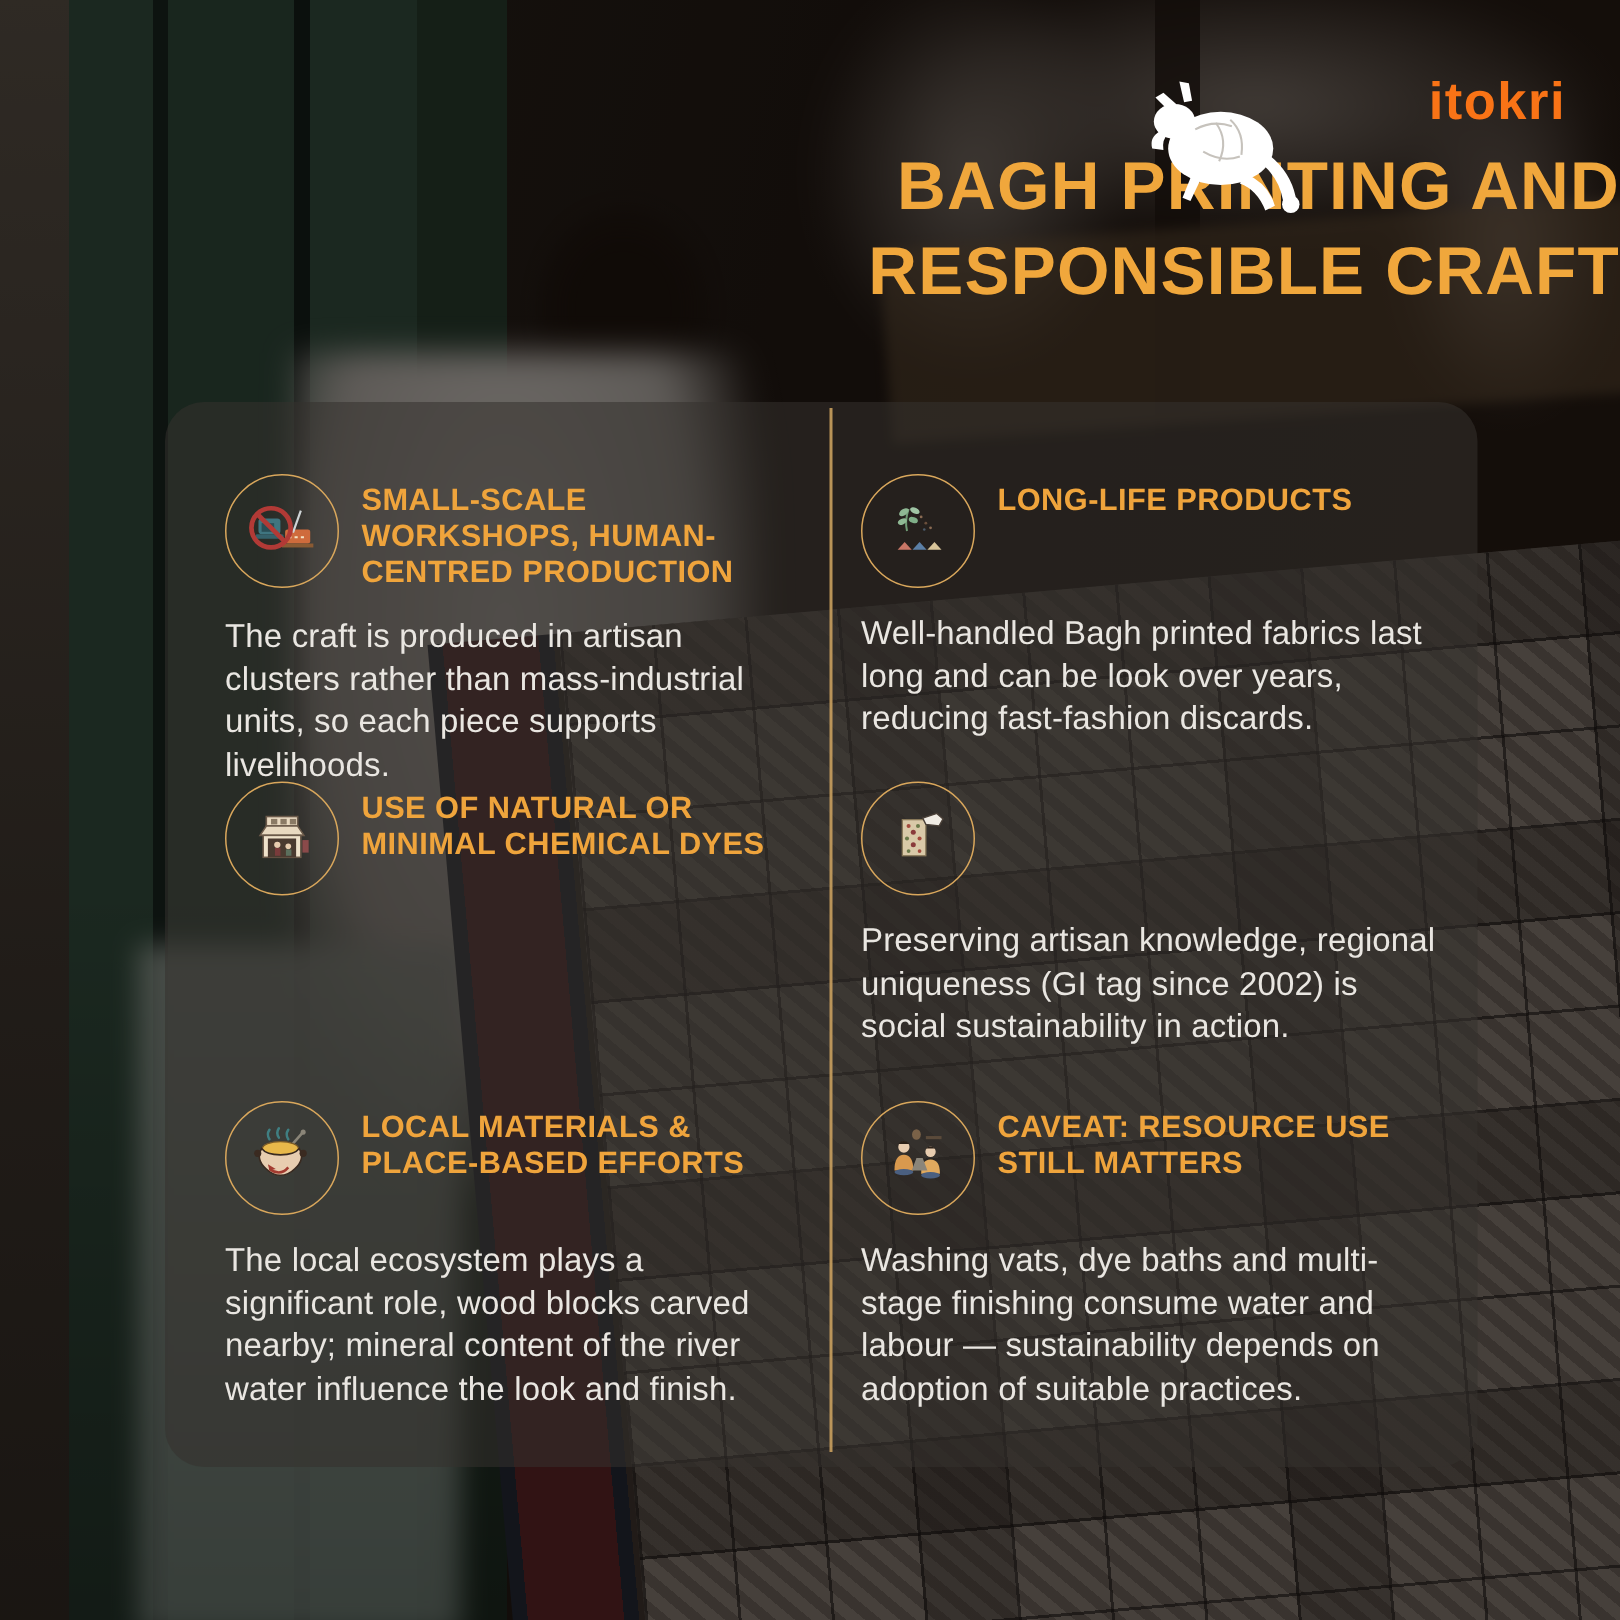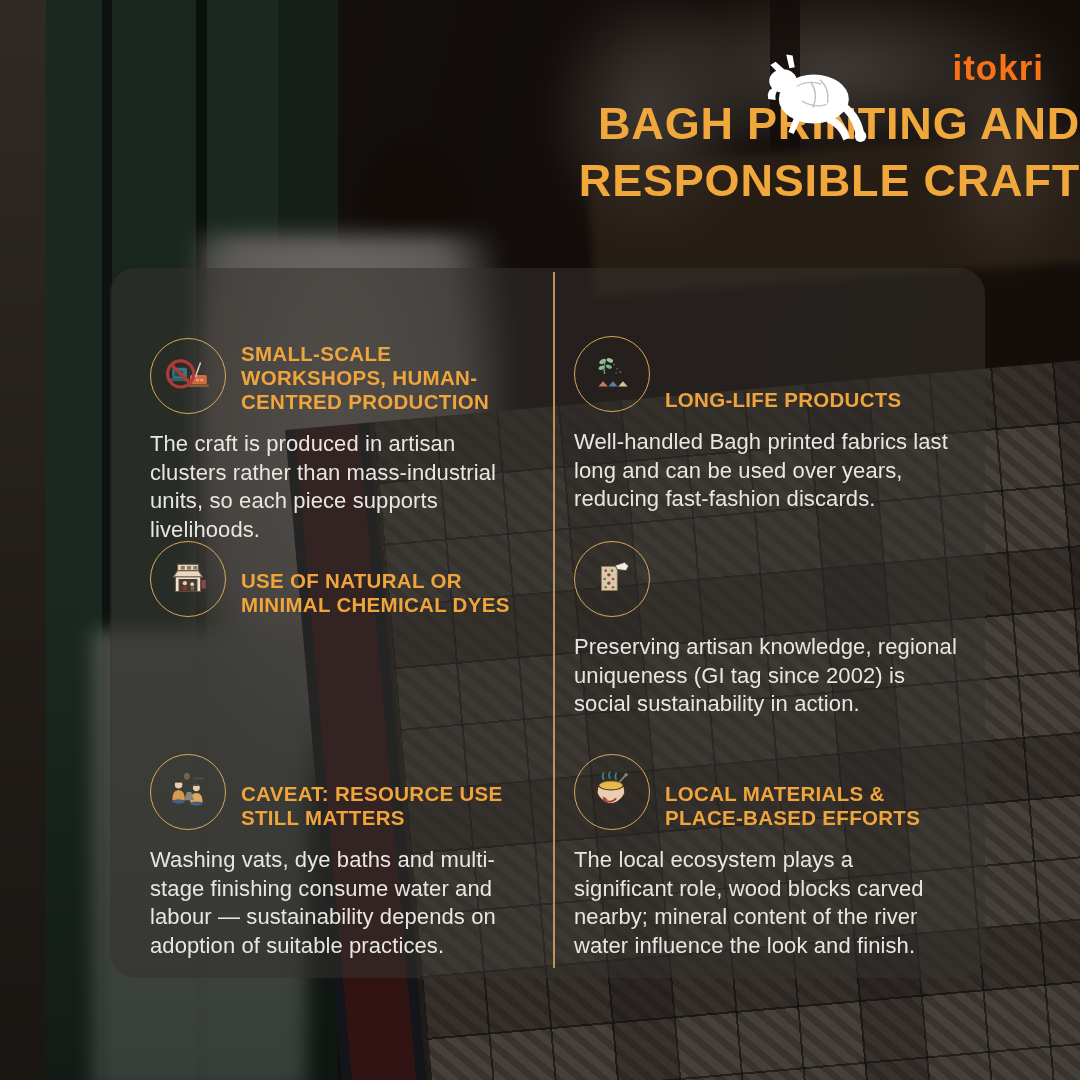--- a/index.html
+++ b/index.html
@@ -60,21 +60,21 @@
     letter-spacing:.8px; line-height:1.26; }
 
   
   .panel { position:absolute; left:110px; top:268px; width:875px; height:710px; z-index:2;
     background:rgba(52,50,45,.55); border-radius:26px;
     padding:48px 28px 20px 40px;
     display:grid; grid-template-columns:372px 383px; column-gap:52px;
     grid-template-rows:205px 213px auto; }
   .divider { position:absolute; left:443px; top:4px; bottom:10px; width:2px;
     background:#C9A05E; opacity:.9; }
-  .cell-head { display:flex; align-items:flex-end;margin-top:20px; }
+  .cell-head { display:flex; align-items:flex-start; }
   .icon-circle { flex:0 0 76px; width:76px; height:76px; border-radius:50%;
     border:1.6px solid #D9A75C; display:flex; align-items:center; justify-content:center; }
   .icon-circle svg { width:46px; height:46px; }
   .cell-title { margin:6px 0 0 15px; max-width:281px;
     color:#EFA43C; font-size:20.5px; font-weight:700; line-height:1.17;
     letter-spacing:.3px; text-transform:uppercase; }
   .cell-body { margin-top:16px; max-width:402px;
     color:#E9E6E1; font-size:22px; line-height:1.3; letter-spacing:.1px; }
 </style>
 </head>
@@ -164,21 +164,21 @@
               <circle cx="27" cy="17" r=".9" fill="#6b4f3c"></circle>
             <circle cx="30" cy="20" r=".9" fill="#8a6a52"></circle>
               <circle cx="26" cy="21" r=".8" fill="#4a5a6a"></circle>
             <path d="M9 34 l4.5 -5 4.5 5 z" fill="#c87666"></path>
             <path d="M18.5 34 l4.5 -5 4.5 5 z" fill="#5b7fa6"></path>
             <path d="M28 34 l4.5 -5 4.5 5 z" fill="#d8c49a"></path>
           </svg>
         </div>
         <h2 class="cell-title">LONG-LIFE PRODUCTS</h2>
       </div>
-      <p class="cell-body">Well-handled Bagh printed fabrics last long and can be used over years, reducing fast-fashion discards.</p>
+      <p class="cell-body">Well-handled Bagh printed fabrics last long and can be look over years, reducing fast-fashion discards.</p>
     </section>
 
     <section class="cell">
       <div class="cell-head">
         <div class="icon-circle">
           <svg viewBox="0 0 44 44" aria-hidden="true">
             <rect x="12" y="8" width="20" height="6" fill="#e8d9c0" stroke="#6b5a4a" stroke-width="1"></rect>
             <rect x="15" y="9.5" width="4" height="3.5" fill="#8a7a65"></rect>
             <rect x="21" y="9.5" width="4" height="3.5" fill="#8a7a65"></rect>
             <rect x="27" y="9.5" width="4" height="3.5" fill="#8a7a65"></rect>
@@ -213,54 +213,54 @@
           </svg>
         </div>
       </div>
       <p class="cell-body">Preserving artisan knowledge, regional uniqueness (GI tag since 2002) is social sustainability in action.</p>
     </section>
 
     <section class="cell">
       <div class="cell-head">
         <div class="icon-circle">
           <svg viewBox="0 0 44 44" aria-hidden="true">
+            <path d="M14 4 q-2 3 0 6" stroke="#3f7f82" stroke-width="1.6" fill="none" stroke-linecap="round"></path>
+            <path d="M20 3 q-2 3 0 6" stroke="#3f7f82" stroke-width="1.6" fill="none" stroke-linecap="round"></path>
+            <path d="M26 4 q-2 3 0 6" stroke="#3f7f82" stroke-width="1.6" fill="none" stroke-linecap="round"></path>
+            <line x1="35" y1="6" x2="27" y2="15" stroke="#8a8578" stroke-width="1.7"></line>
+            <circle cx="35.5" cy="5.5" r="1.6" fill="#8a8578"></circle>
+            <ellipse cx="21" cy="16" rx="11.5" ry="4.5" fill="#e8b84a" stroke="#7a5a28" stroke-width=".8"></ellipse>
+            <path d="M9 16 q-4 7 3 13 q4 4 9 4 q5 0 9 -4 q7 -6 3 -13 q-3 4 -12 4 q-9 0 -12 -4 z" fill="#e8cdb0" stroke="#3a2a20" stroke-width="1"></path>
+            <circle cx="6.5" cy="19" r="2.3" fill="#3a2a20"></circle>
+              <circle cx="35.5" cy="19" r="2.3" fill="#3a2a20"></circle>
+            <path d="M14 29 q7 5 12 -1" stroke="#a33b30" stroke-width="1.6" fill="none"></path>
+            <path d="M13 26 l1 4 4 -1 z" fill="#a33b30"></path>
+          </svg>
+        </div>
+        <h2 class="cell-title">LOCAL MATERIALS &amp; PLACE-BASED EFFORTS</h2>
+      </div>
+      <p class="cell-body">The local ecosystem plays a significant role, wood blocks carved nearby; mineral content of the river water influence the look and finish.</p>
+    </section>
+
+    <section class="cell">
+      <div class="cell-head">
+        <div class="icon-circle">
+          <svg viewBox="0 0 44 44" aria-hidden="true">
             <rect x="27" y="8" width="10" height="2" fill="#5a4a3a"></rect>
             <ellipse cx="21" cy="7" rx="2.8" ry="3.4" fill="#7a6248"></ellipse>
             <circle cx="13" cy="15" r="3.6" fill="#e8cdb0"></circle>
             <path d="M9.5 13 a4.2 4.2 0 0 1 7 0 z" fill="#2a2018"></path>
             <path d="M7 30 q0 -10 6 -10 q6 0 6 10 z" fill="#d9994e"></path>
             <circle cx="30" cy="18" r="3.3" fill="#e8cdb0"></circle>
             <path d="M27 16 a4 4 0 0 1 6 0 z" fill="#2a2018"></path>
             <path d="M24 32 q0 -9 6 -9 q6 0 6 9 z" fill="#e0a95e"></path>
             <path d="M18 30 l3 -8 h4 l3 8 z" fill="#8a857a"></path>
             <ellipse cx="13" cy="31" rx="6" ry="2" fill="#4a5f80"></ellipse>
             <ellipse cx="30" cy="33" rx="6" ry="2" fill="#4a5f80"></ellipse>
           </svg>
         </div>
         <h2 class="cell-title">CAVEAT: RESOURCE USE STILL MATTERS</h2>
       </div>
       <p class="cell-body">Washing vats, dye baths and multi-stage finishing consume water and labour — sustainability depends on adoption of suitable practices.</p>
     </section>
 
-    <section class="cell">
-      <div class="cell-head">
-        <div class="icon-circle">
-          <svg viewBox="0 0 44 44" aria-hidden="true">
-            <path d="M14 4 q-2 3 0 6" stroke="#3f7f82" stroke-width="1.6" fill="none" stroke-linecap="round"></path>
-            <path d="M20 3 q-2 3 0 6" stroke="#3f7f82" stroke-width="1.6" fill="none" stroke-linecap="round"></path>
-            <path d="M26 4 q-2 3 0 6" stroke="#3f7f82" stroke-width="1.6" fill="none" stroke-linecap="round"></path>
-            <line x1="35" y1="6" x2="27" y2="15" stroke="#8a8578" stroke-width="1.7"></line>
-            <circle cx="35.5" cy="5.5" r="1.6" fill="#8a8578"></circle>
-            <ellipse cx="21" cy="16" rx="11.5" ry="4.5" fill="#e8b84a" stroke="#7a5a28" stroke-width=".8"></ellipse>
-            <path d="M9 16 q-4 7 3 13 q4 4 9 4 q5 0 9 -4 q7 -6 3 -13 q-3 4 -12 4 q-9 0 -12 -4 z" fill="#e8cdb0" stroke="#3a2a20" stroke-width="1"></path>
-            <circle cx="6.5" cy="19" r="2.3" fill="#3a2a20"></circle>
-              <circle cx="35.5" cy="19" r="2.3" fill="#3a2a20"></circle>
-            <path d="M14 29 q7 5 12 -1" stroke="#a33b30" stroke-width="1.6" fill="none"></path>
-            <path d="M13 26 l1 4 4 -1 z" fill="#a33b30"></path>
-          </svg>
-        </div>
-        <h2 class="cell-title">LOCAL MATERIALS &amp; PLACE-BASED EFFORTS</h2>
-      </div>
-      <p class="cell-body">The local ecosystem plays a significant role, wood blocks carved nearby; mineral content of the river water influence the look and finish.</p>
-    </section>
-
   </main>
 </div>
 
 </body></html>

